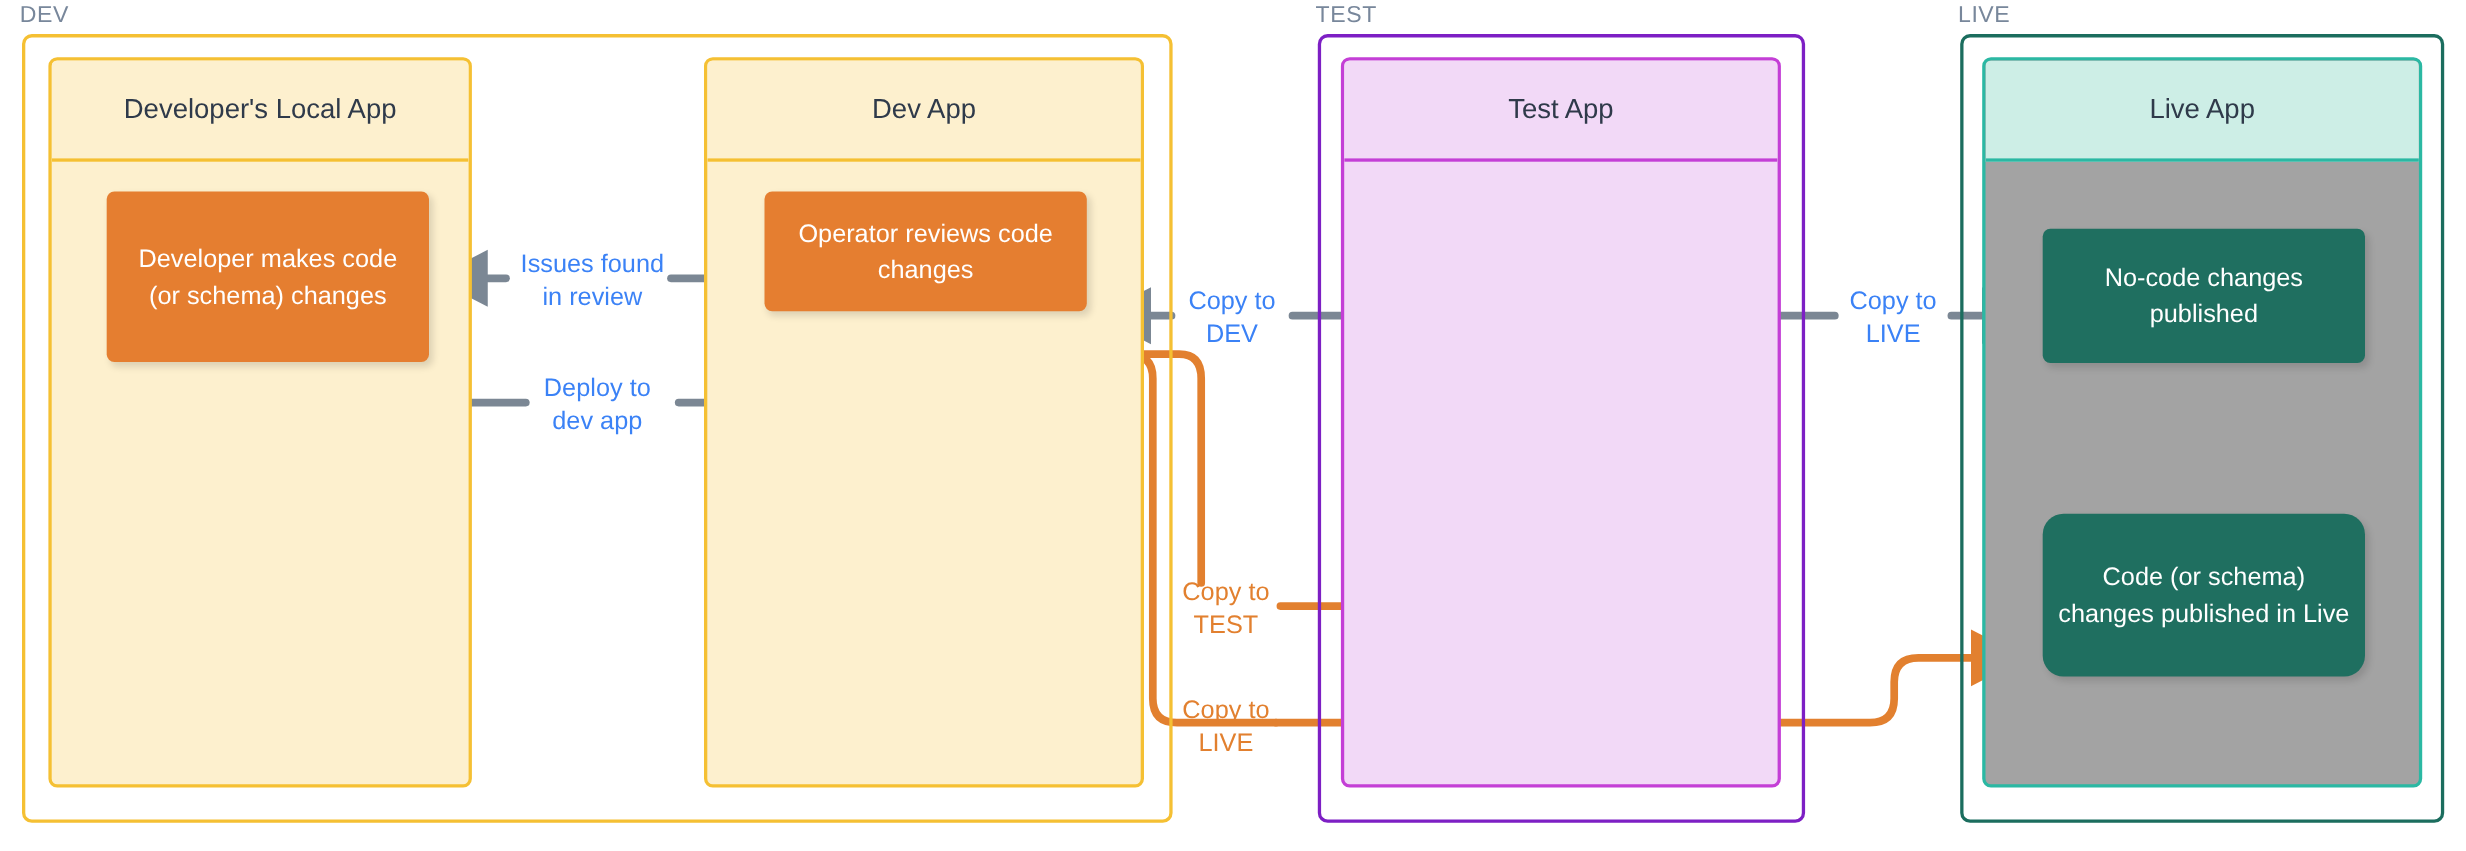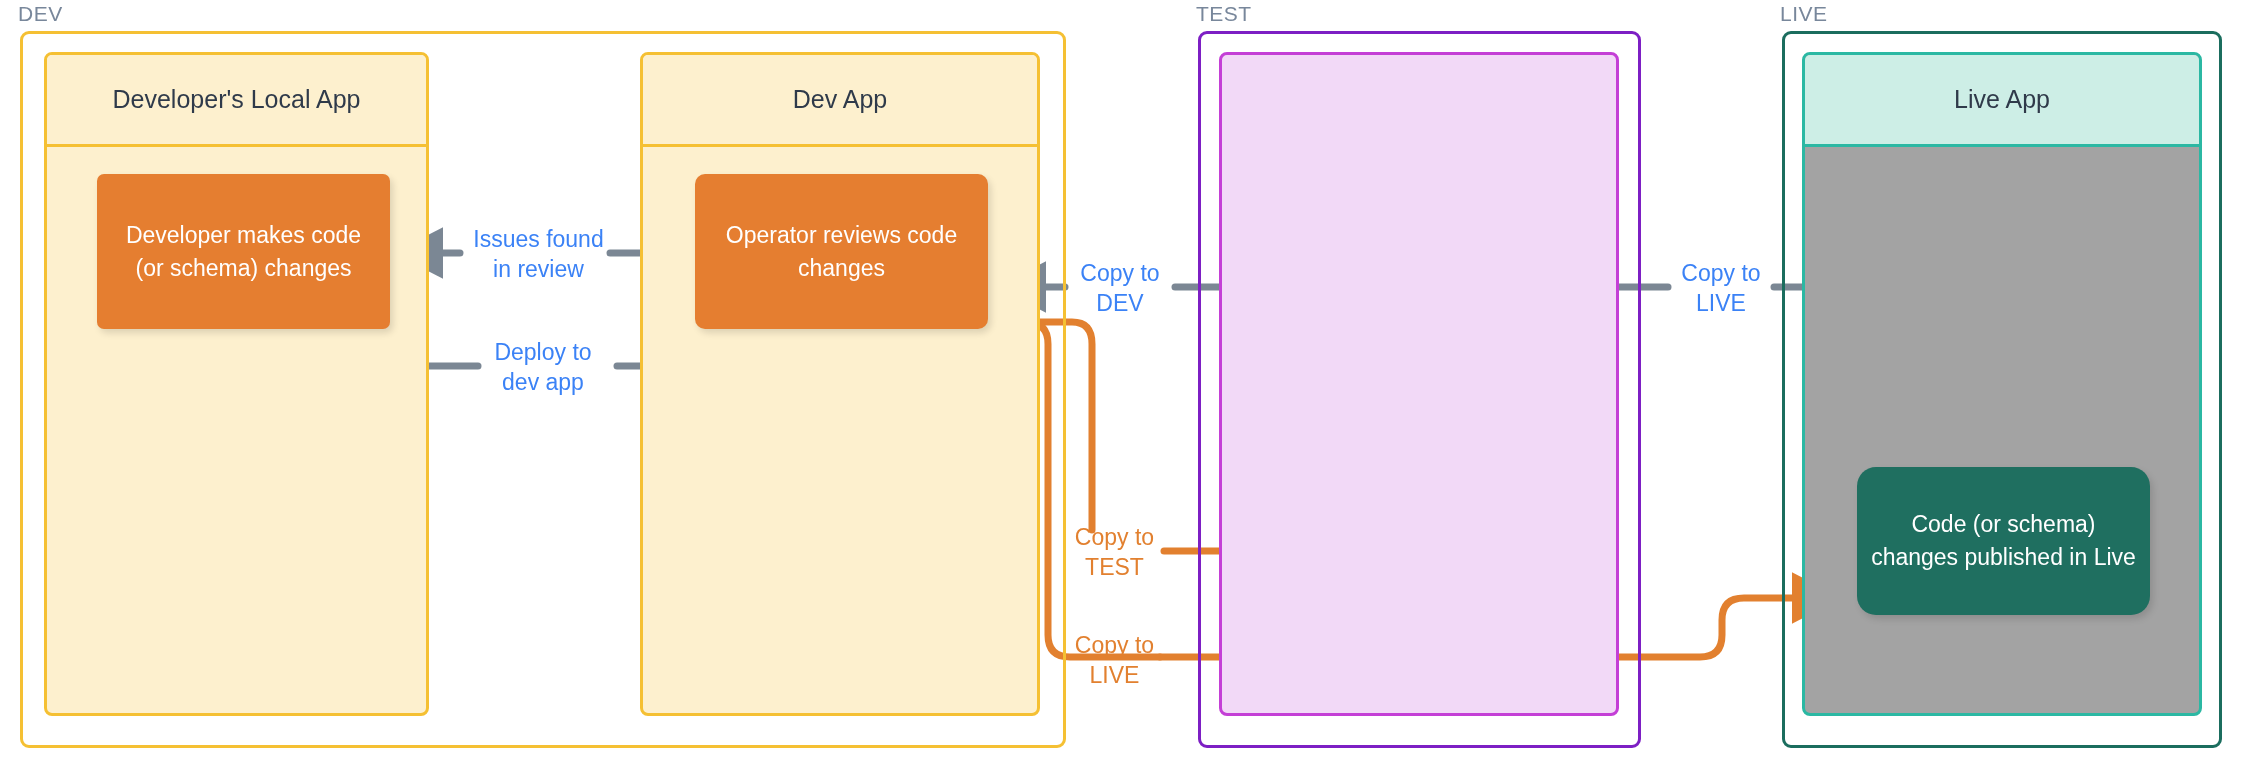--- a/index.html
+++ b/index.html
@@ -163,40 +163,46 @@
         <span>Developer makes code (or schema) changes</span>
       </div>
     </div>
   </div>
 
   <div class="app-card" style="left:640px; top:52px; width:400px; height:664px; border-color:#f5c033; background:#fdf0ce;">
     <div class="app-card-header" style="border-bottom-color:#f5c033; background:#fdf0ce;">
       <span class="app-card-title">Dev App</span>
     </div>
     <div class="app-card-body">
-      <div class="node" style="left:52px; top:27px; width:293px; height:155px; background:#e57e30;border-radius:10px;">
+      <div class="node" style="left:52px; top:27px; width:293px; height:109px; background:#e57e30;">
         <span>Operator reviews code changes</span>
       </div>
     </div>
   </div>
 
   <div class="env-label" style="left:1196px; top:2px;">TEST</div>
   <div class="env-box" style="left:1198px; top:31px; width:443px; height:717px; border-color:#7d1fc4;"></div>
 
   <div class="app-card" style="left:1219px; top:52px; width:400px; height:664px; border-color:#c43fd6; background:#f2d9f7;">
+    <div class="app-card-header" style="border-bottom-color:#c43fd6; background:#f2d9f7;">
+      <span class="app-card-title">Test App</span>
+    </div>
   </div>
 
   <div class="env-label" style="left:1780px; top:2px;">LIVE</div>
   <div class="env-box" style="left:1782px; top:31px; width:440px; height:717px; border-color:#1b6d5e;"></div>
 
   <div class="app-card" style="left:1802px; top:52px; width:400px; height:664px; border-color:#2bb8a3; background:#a3a3a3;">
     <div class="app-card-header" style="border-bottom-color:#2bb8a3; background:#cdeee6;">
       <span class="app-card-title">Live App</span>
     </div>
     <div class="app-card-body">
+      <div class="node" style="left:52px; top:61px; width:293px; height:122px; background:#1f6f60;">
+        <span>No-code changes published</span>
+      </div>
       <div class="node" style="left:52px; top:320px; width:293px; height:148px; background:#1f6f60;border-radius:19px;">
         <span>Code (or schema) changes published in Live</span>
       </div>
     </div>
   </div>
 
   <div class="conn-label gray" style="left:461px; top:224px; width:155px;">Issues found
 in review</div>
 
   <div class="conn-label gray" style="left:473px; top:337px; width:140px;">Deploy to

